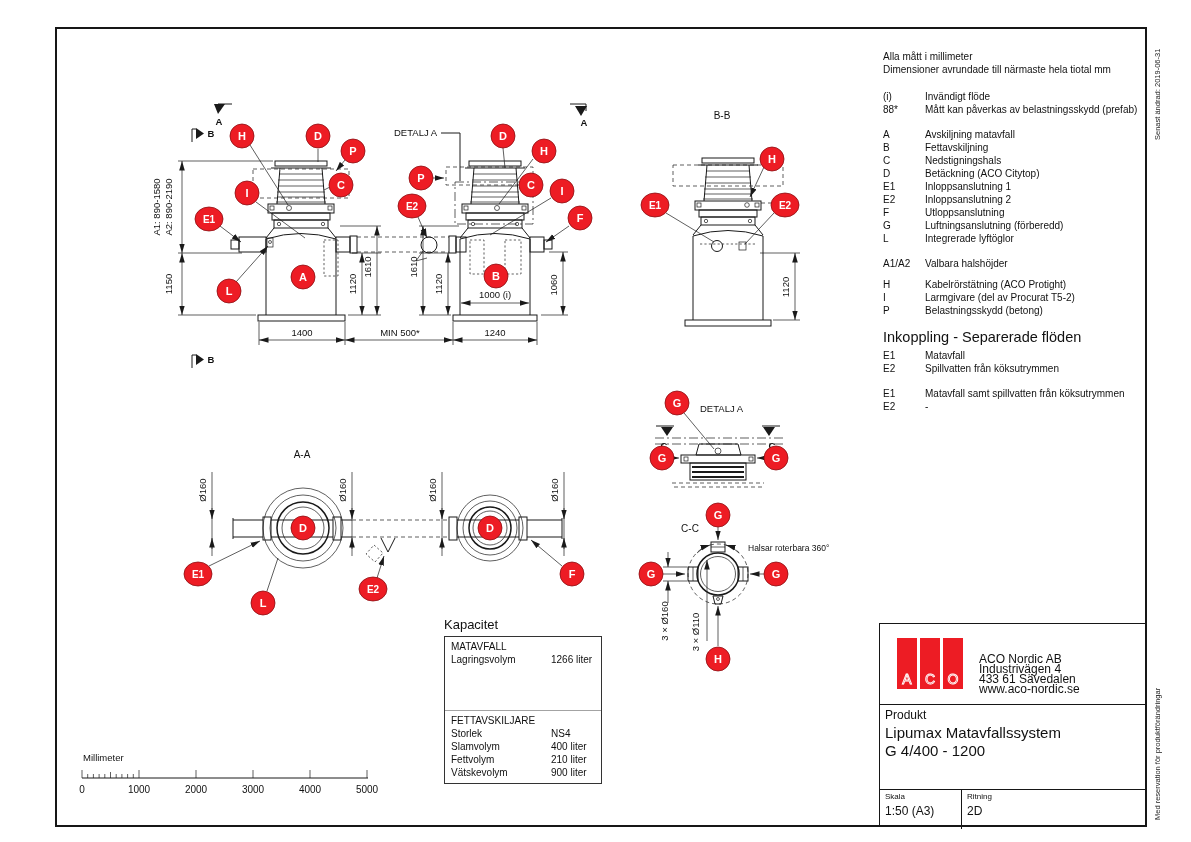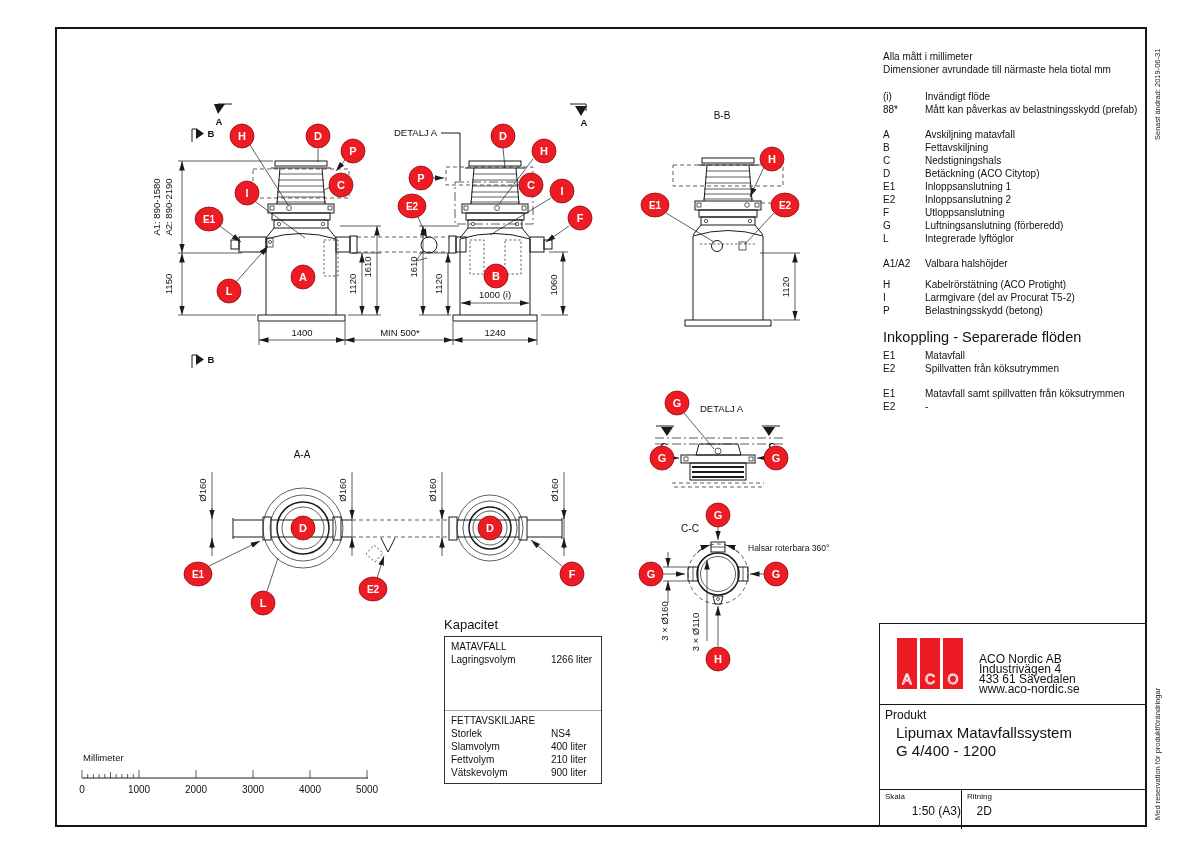--- a/index.html
+++ b/index.html
@@ -24,26 +24,26 @@
   #capacity .sec + .sec{border-top:1px solid #a3a3a3;margin-top:40px;}
   .crow{display:flex;}
   .crow .cl{width:100px;flex:0 0 100px;}
   
   #tblock{position:absolute;left:879px;top:623px;width:268px;height:204px;
           border:1.5px solid #161616;box-sizing:border-box;}
   #tb-logo{position:absolute;left:17px;top:14px;}
   #tb-addr{position:absolute;left:99px;top:30px;font-size:12px;line-height:10px;}
   #tb-prod{position:absolute;left:0;top:80px;width:100%;height:85px;border-top:1.2px solid #161616;}
   #tb-prod .lbl{font-size:12px;margin:3px 8px 2px 5px;}
-  #tb-prod .big{font-size:15px;line-height:18px;margin-left:16px;}
+  #tb-prod .big{font-size:15px;line-height:18px;margin-left:5px;}
   #tb-bottom{position:absolute;left:0;top:165px;width:100%;height:39px;border-top:1.2px solid #161616;display:flex;}
   #tb-bottom .cell{padding:2px 0 0 5px;}
   #tb-bottom .c1{width:76px;flex:0 0 76px;border-right:1.2px solid #161616;}
   #tb-bottom .lbl{font-size:8px;}
-  #tb-bottom .val{font-size:12px;margin-top:3px;text-align:right;}
+  #tb-bottom .val{font-size:12px;margin-top:3px;}
   
   svg{position:absolute;left:0;top:0;}
   .ln{stroke:#1a1a1a;fill:none;stroke-width:1;}
   .tn{stroke:#1a1a1a;fill:none;stroke-width:.7;}
   .bold{stroke-width:1.5;}
   .d1{stroke-dasharray:4 3;}
   .d2{stroke-dasharray:2.2 2.2;}
   .dd{stroke-dasharray:9 3 2 3;}
   .dim{stroke:#1a1a1a;fill:none;stroke-width:.7;}
   .dt{font:9.5px "Liberation Sans",sans-serif;fill:#111;text-anchor:middle;}

